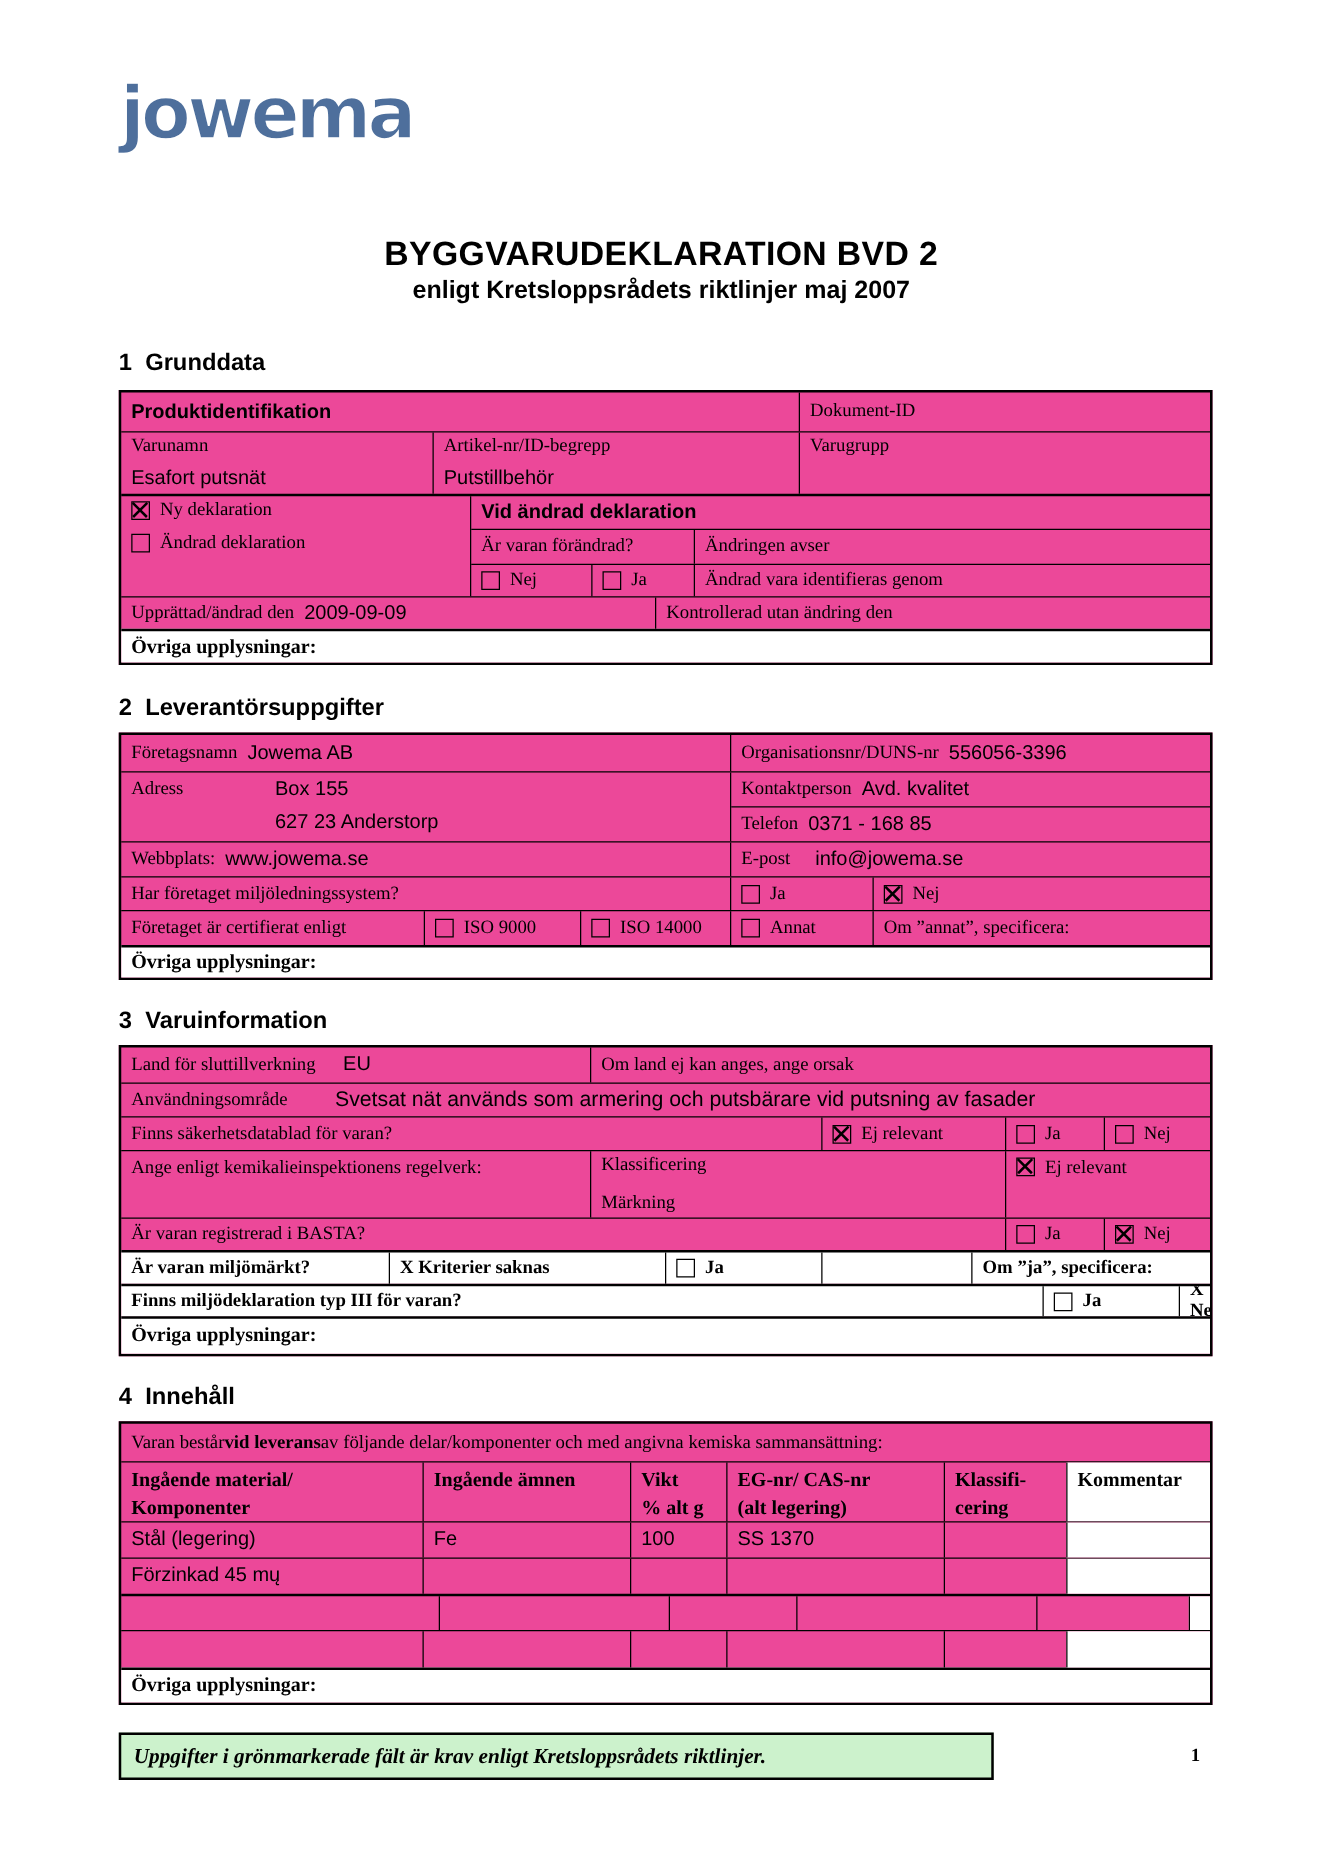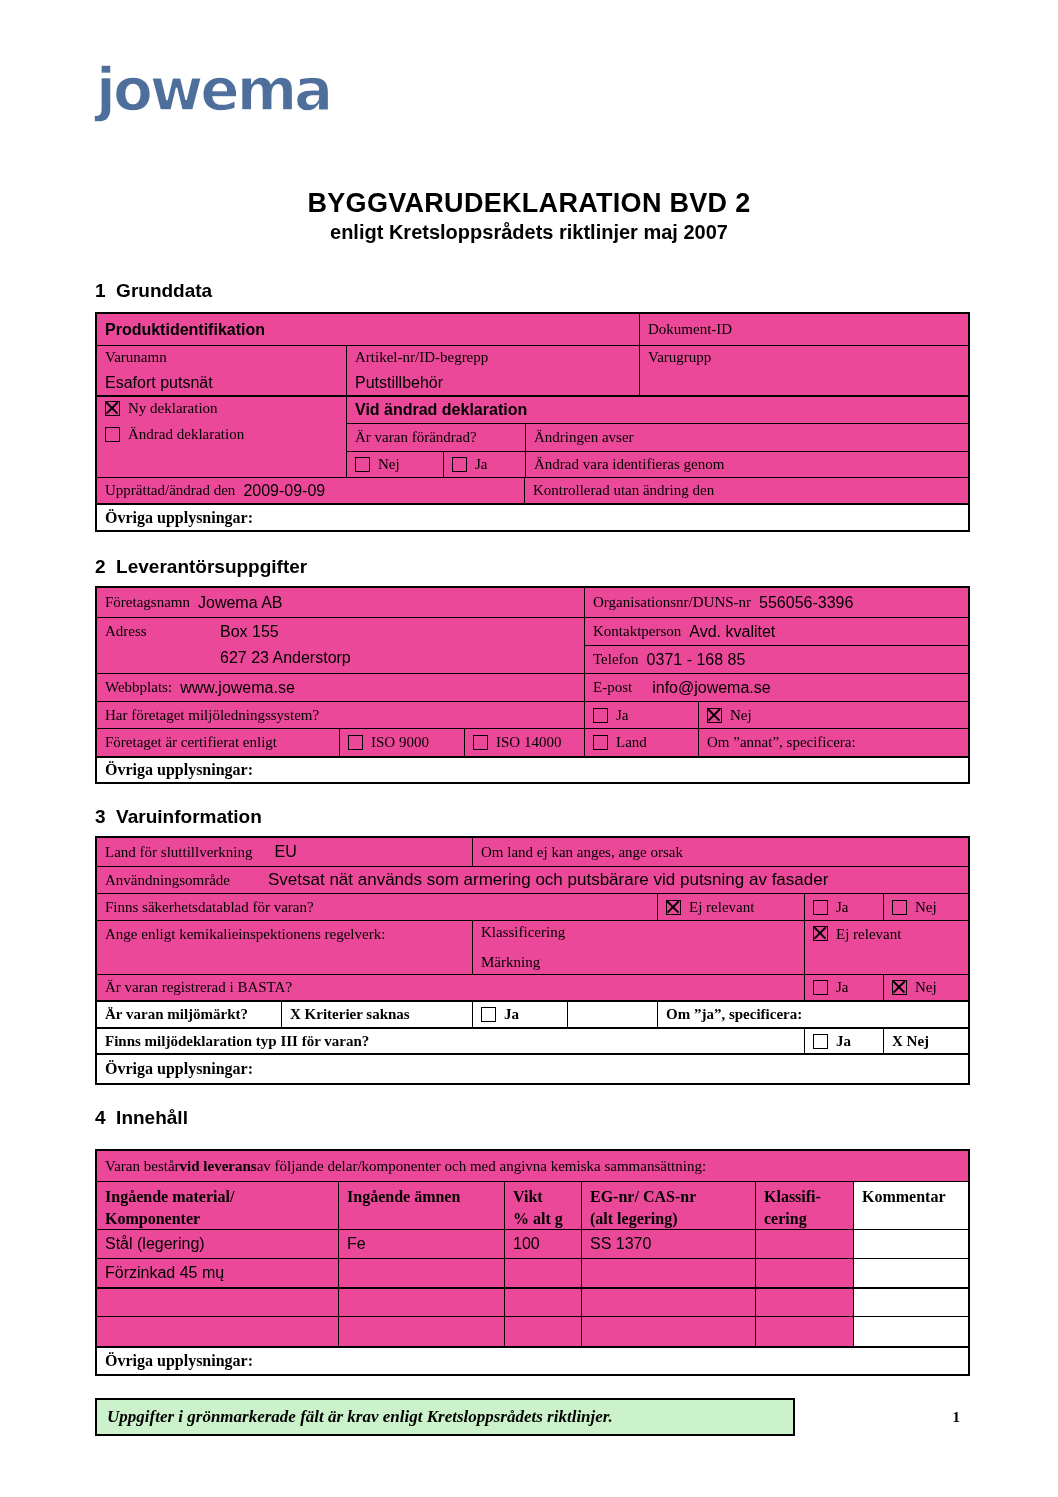--- a/index.html
+++ b/index.html
@@ -29,21 +29,21 @@
   .t { border: 2px solid #000; background: #ec4899; width: 875px; font-size: 15px; margin-top: 10px; }
   .tr { display: flex; border-top: 1px solid #000; align-items: stretch; }
   .tr.first { border-top: none; }
   .td { border-left: 1px solid #000; padding: 2px 8px; display: flex; align-items: center; gap: 8px; overflow: hidden; }
   .td.first { border-left: none; }
   .flex1 { flex: 1; min-width: 0; }
   .sub { flex: 1; display: flex; flex-direction: column; border-left: 1px solid #000; min-width: 0; }
   .sr { display: flex; border-top: 1px solid #000; align-items: stretch; }
   .sr.first { border-top: none; }
   .white { background: #ffffff; }
-  .bt2 { border-top: 2px solid #000; }
+  .bt2 { border-top: 2px solid #000; gap: 30px; }
   .bold { font-weight: bold; }
   .bsans { font-family: "Liberation Sans", sans-serif; font-weight: bold; font-size: 16px; }
   .val { font-family: "Liberation Sans", sans-serif; font-size: 16px; }
   .vcell { flex-direction: column; align-items: flex-start; justify-content: space-between; padding-top: 3px; padding-bottom: 3px; }
   .vtop { justify-content: flex-start; gap: 9px; }
   .top { align-items: flex-start; padding-top: 5px; }
   .ovr { background: #ffffff; border-top: 2px solid #000; font-weight: bold; font-size: 16px; padding: 3px 8px; display: flex; align-items: center; }
   .wbold { font-weight: bold; font-size: 15px; }
 
   
@@ -203,21 +203,21 @@
       <div class="td" style="width:125px">
         <span class="cb"></span>
         <span>ISO 9000</span>
       </div>
       <div class="td" style="width:120px">
         <span class="cb"></span>
         <span>ISO 14000</span>
       </div>
       <div class="td" style="width:114px">
         <span class="cb"></span>
-        <span>Land</span>
+        <span>Annat</span>
       </div>
       <div class="td flex1">Om ”annat”, specificera:</div>
     </div>
     <div class="ovr" style="height:26px">Övriga upplysningar:</div>
   </div>
 
   <div class="sec-h sh3">3  Varuinformation</div>
   <div class="t" style="margin-top:8px">
     <div class="tr first" style="height:28px">
       <div class="td first" style="width:375px">
@@ -284,21 +284,21 @@
       <div class="td wbold" style="width:79px">
         <span class="cb"></span>
         <span>Ja</span>
       </div>
       <div class="td flex1 wbold">X Nej</div>
     </div>
     <div class="ovr" style="height:30px">Övriga upplysningar:</div>
   </div>
 
   <div class="sec-h sh4">4  Innehåll</div>
-  <div class="t" style="margin-top:20px">
+  <div class="t" style="margin-top:8px">
     <div class="tr first" style="height:30px">
       <div class="td first flex1" style="gap:0">
         <span>Varan består </span>
         <span class="bold">vid leverans</span>
         <span> av följande delar/komponenter och med angivna kemiska sammansättning:</span>
       </div>
     </div>
     <div class="tr" style="height:48px">
       <div class="td first h2l" style="width:241px">
         <span>Ingående material/</span>

